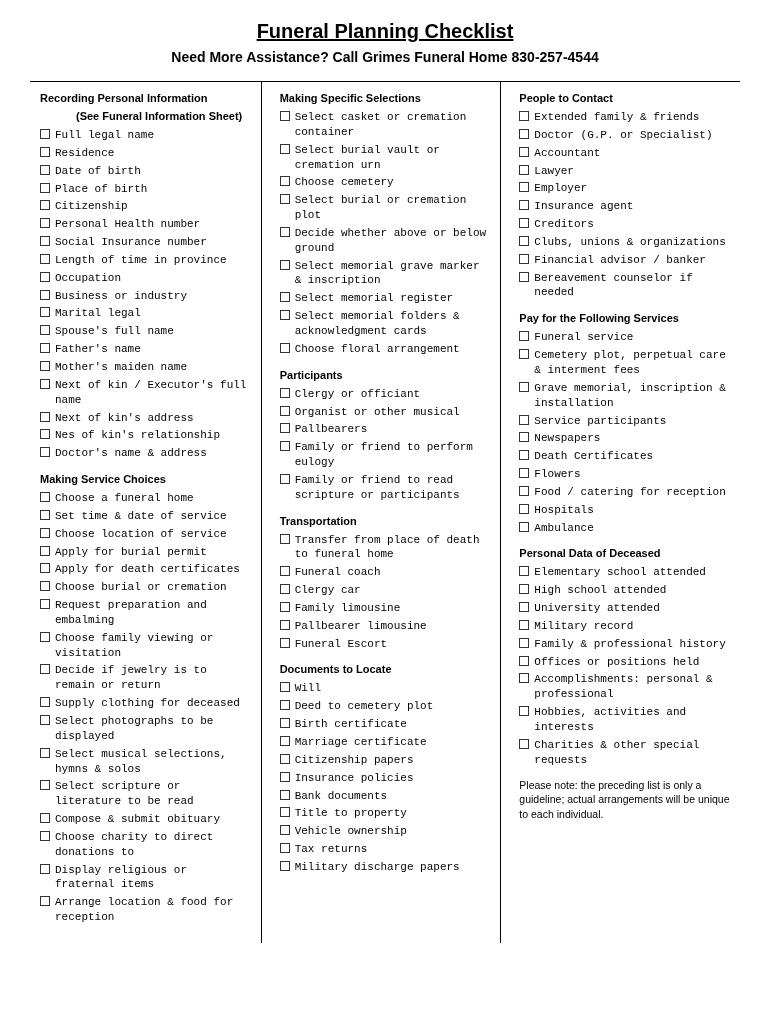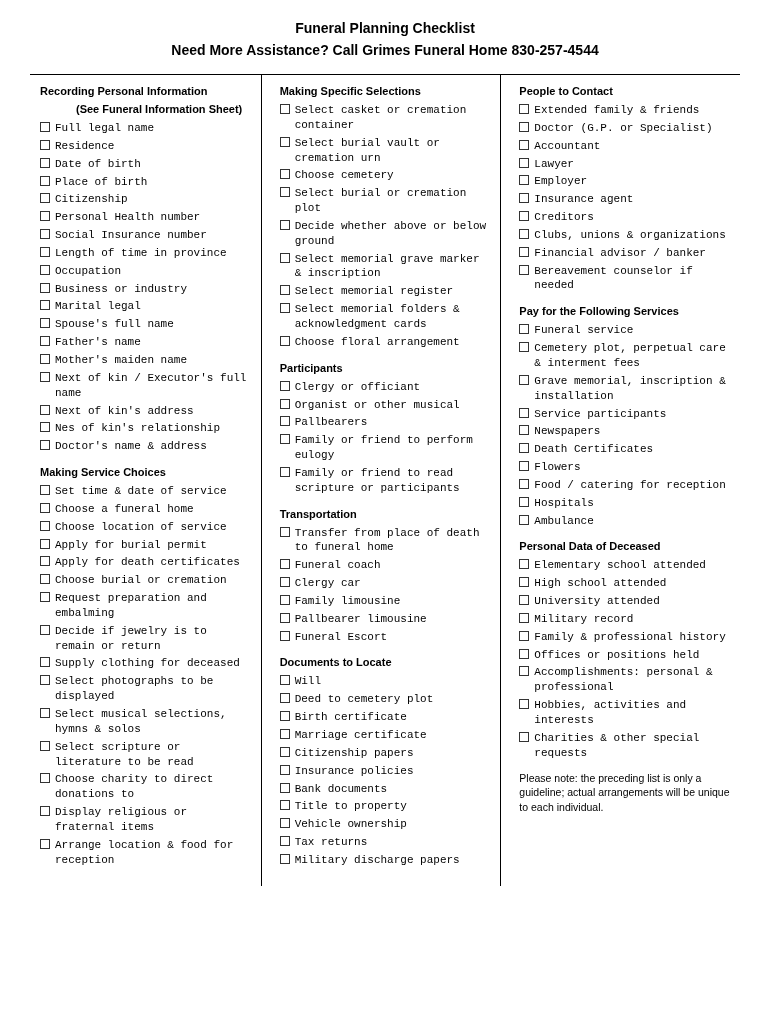--- a/index.html
+++ b/index.html
@@ -7,23 +7,24 @@
       background: #fff;
       font-family: Arial, Helvetica, sans-serif;
       font-size: 11px;
       color: #000;
       width: 770px;
       min-height: 1024px;
       padding: 20px 30px;
     }
     .page-title {
       text-align: center;
-      font-size: 14px;
+      font-size: 20px;
       font-weight: bold;
       margin-bottom: 6px;
+      text-decoration: underline;
     }
     .page-subtitle {
       text-align: center;
       font-size: 14px;
       font-weight: bold;
       margin-bottom: 16px;
     }
     .columns {
       display: flex;
       gap: 8px;
@@ -162,65 +163,73 @@
         </li>
         <li>
           <span class="checkbox"></span>
           <span>Doctor's name &amp; address</span>
         </li>
       </ul>
     <div class="section-title">Making Service Choices</div>
     <ul class="checklist">
     <li>
           <span class="checkbox"></span>
+          <span>Choose a funeral home</span>
+        </li>
+        <li>
+          <span class="checkbox"></span>
           <span>Set time &amp; date of service</span>
         </li>
         <li>
           <span class="checkbox"></span>
-          <span>Choose a funeral home</span>
-        </li>
-        <li>
-          <span class="checkbox"></span>
           <span>Choose location of service</span>
         </li>
         <li>
           <span class="checkbox"></span>
           <span>Apply for burial permit</span>
         </li>
         <li>
           <span class="checkbox"></span>
           <span>Apply for death certificates</span>
         </li>
         <li>
           <span class="checkbox"></span>
           <span>Choose burial or cremation</span>
         </li>
         <li>
           <span class="checkbox"></span>
           <span>Request preparation and embalming</span>
         </li>
         <li>
           <span class="checkbox"></span>
+          <span>Choose family viewing or visitation</span>
+        </li>
+        <li>
+          <span class="checkbox"></span>
           <span>Decide if jewelry is to remain or return</span>
         </li>
         <li>
           <span class="checkbox"></span>
           <span>Supply clothing for deceased</span>
         </li>
         <li>
           <span class="checkbox"></span>
           <span>Select photographs to be displayed</span>
         </li>
         <li>
           <span class="checkbox"></span>
           <span>Select musical selections, hymns &amp; solos</span>
         </li>
         <li>
           <span class="checkbox"></span>
           <span>Select scripture or literature to be read</span>
+        </li>
+        <li>
+          <span class="checkbox"></span>
+          <span>Compose &amp; submit obituary</span>
         </li>
         <li>
           <span class="checkbox"></span>
           <span>Choose charity to direct donations to</span>
         </li>
         <li>
           <span class="checkbox"></span>
           <span>Display religious or fraternal items</span>
         </li>
         <li>

